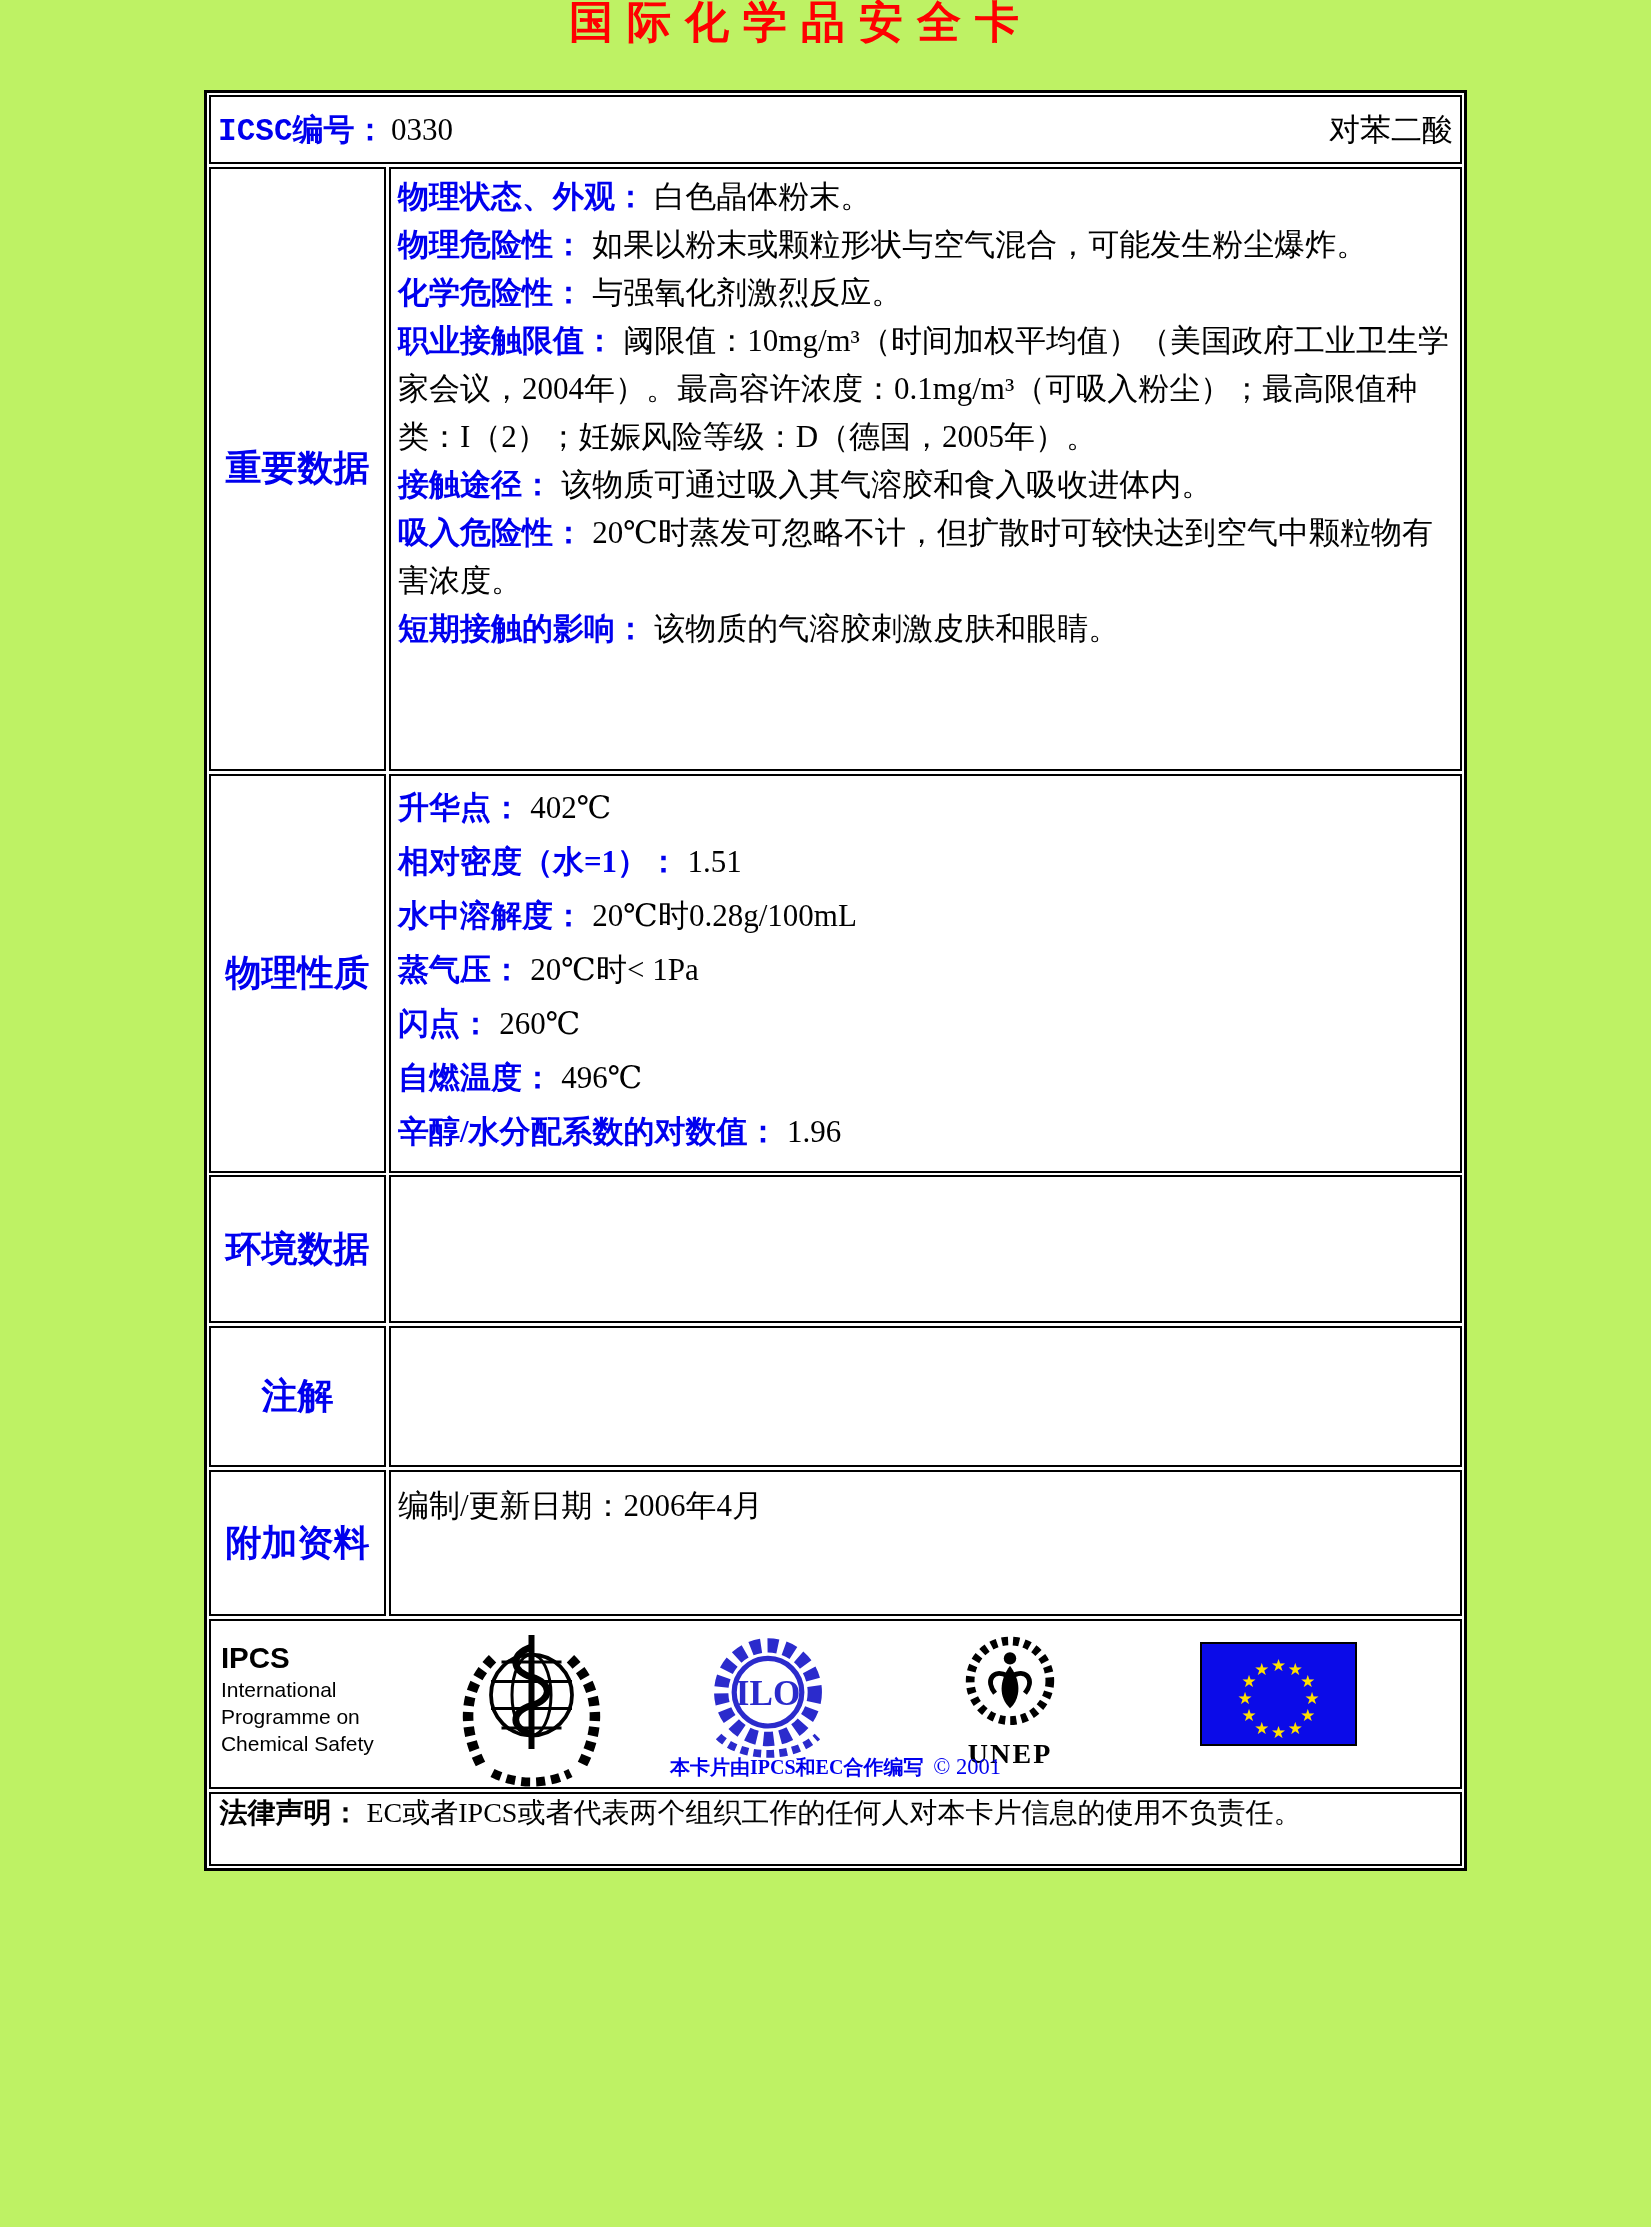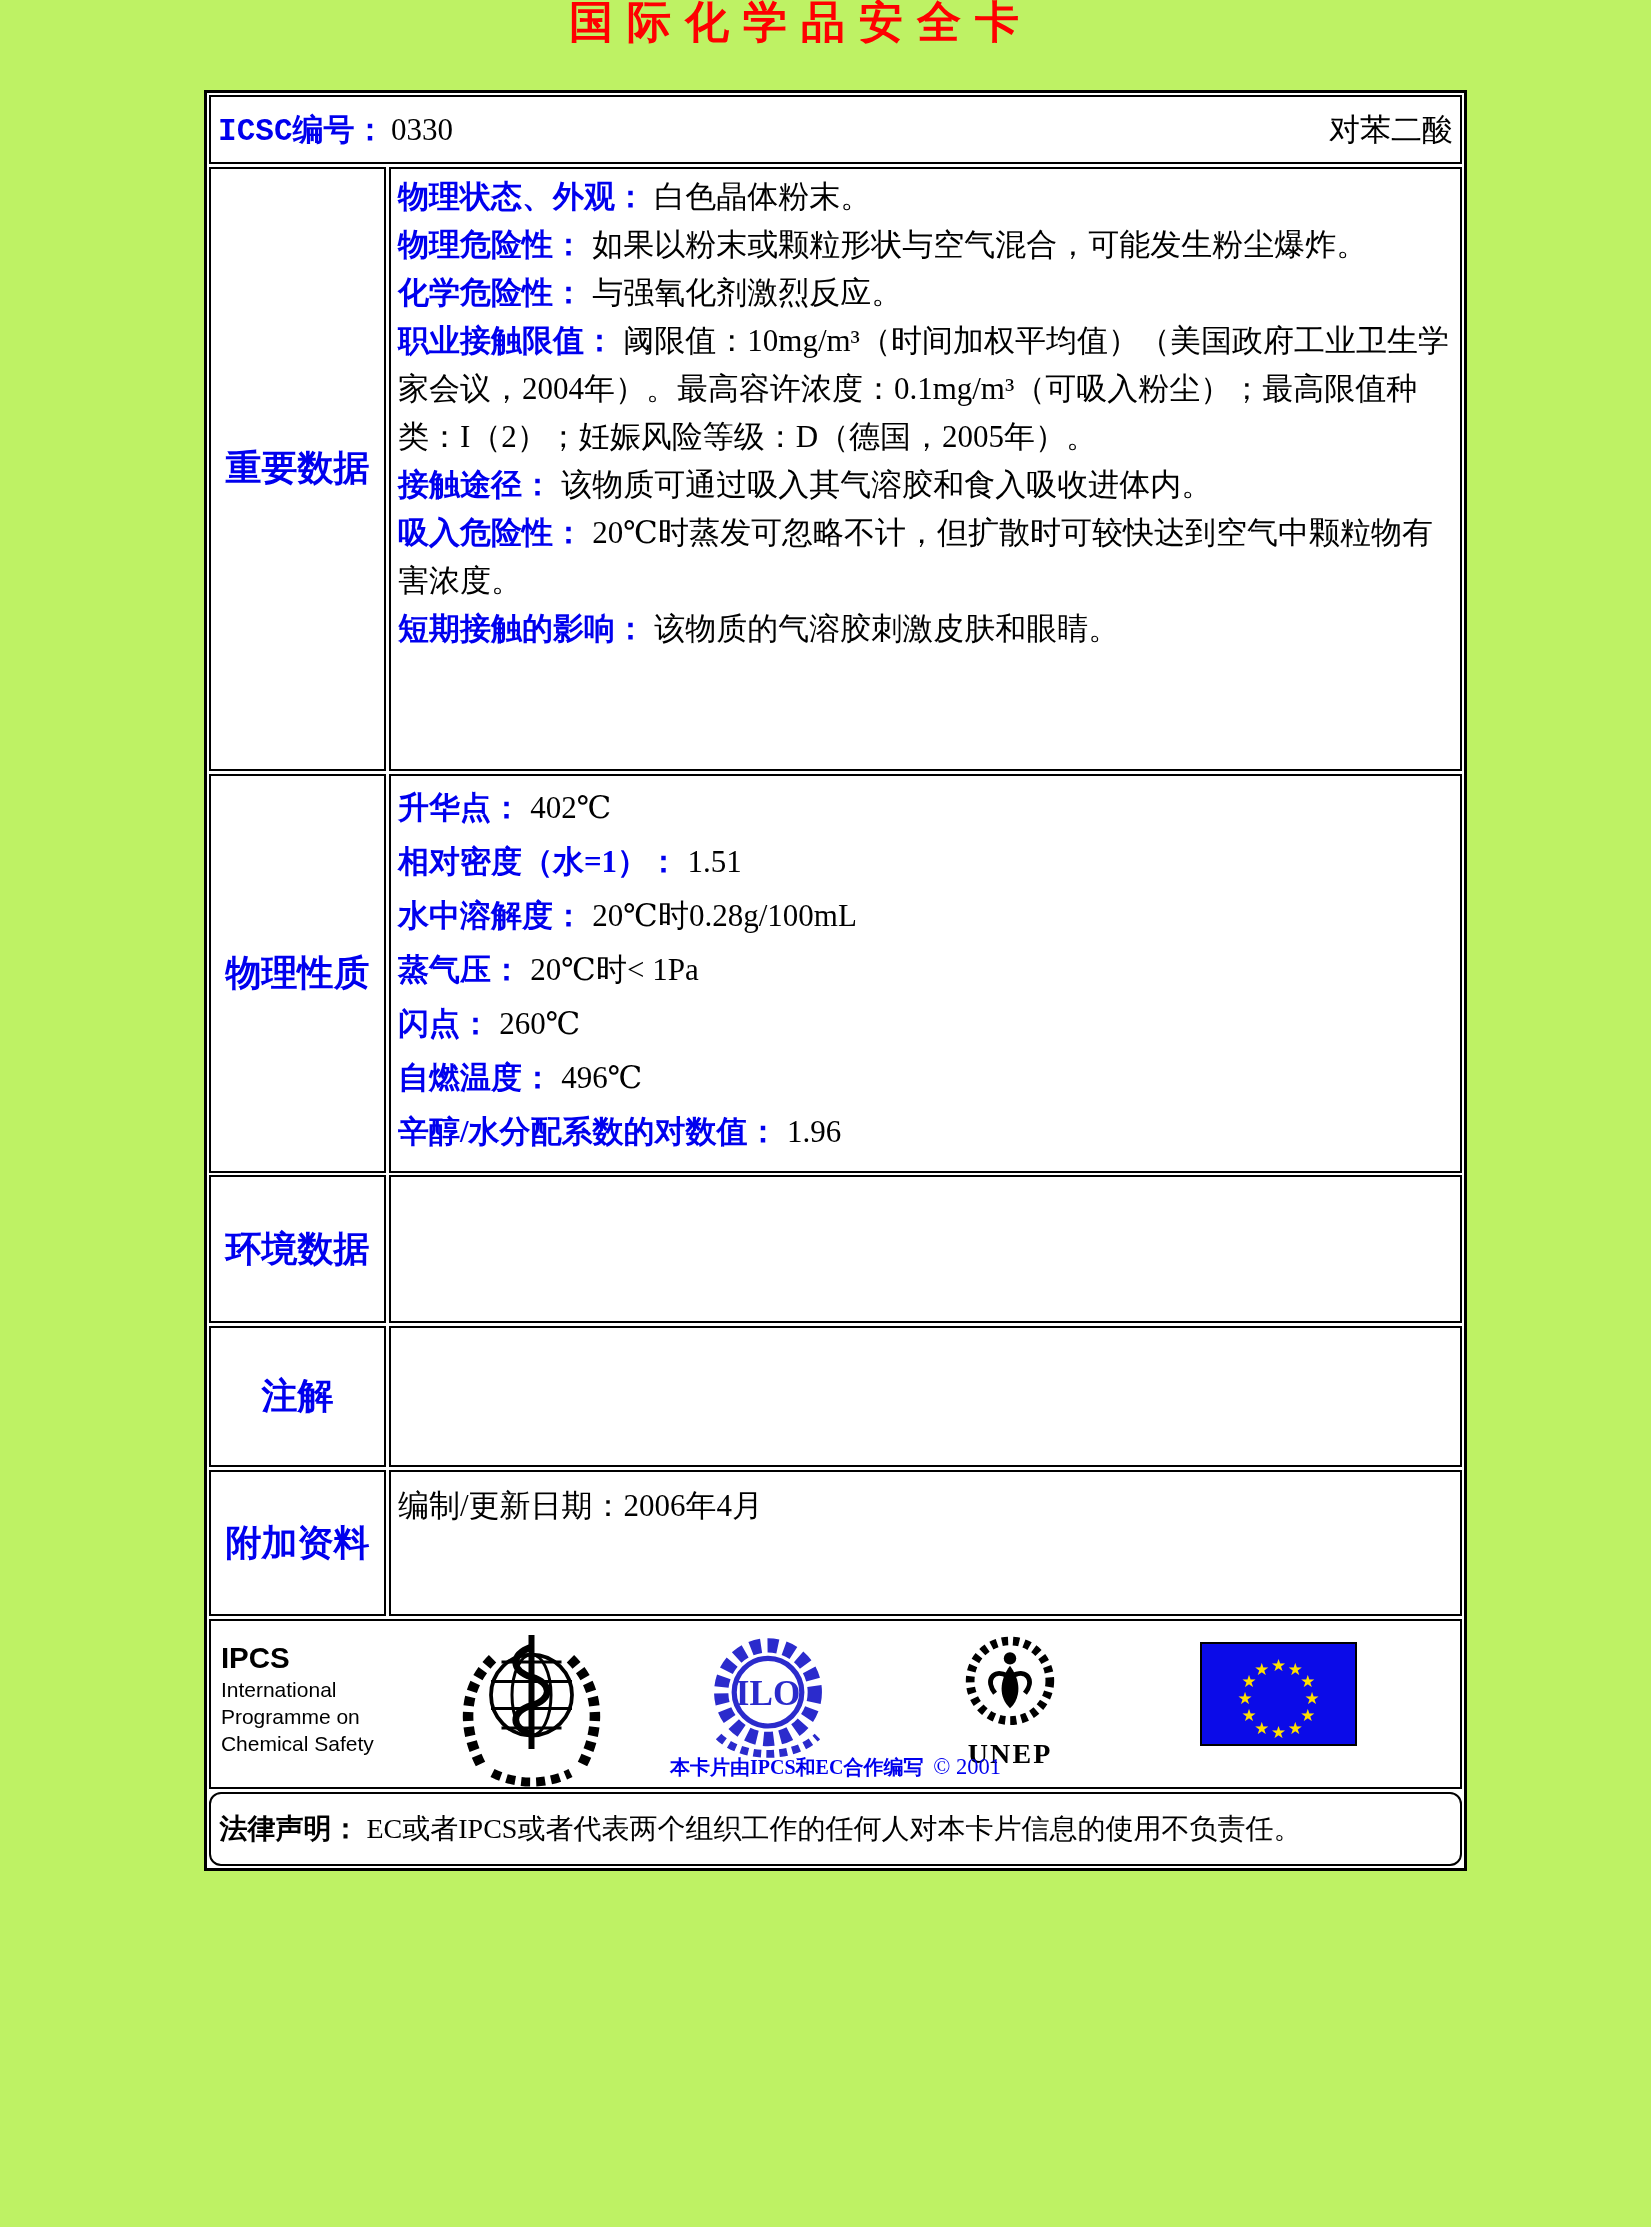--- a/index.html
+++ b/index.html
@@ -19,21 +19,21 @@
             padding:0 7px;font-size:31px;}
   .hdr-left .lbl{color:#0000EE;font-weight:bold;font-family:Liberation Mono, monospace;}
   .hdr-left .val{color:#000;margin-left:5.6px;}
   
   .imp{padding:4.2px 8.4px 0 7px;font-size:31px;line-height:48px;}
   .phys{padding:5.6px 8.4px 0 7px;font-size:31px;line-height:54px;}
   .entry{margin:0;}
   .entry .lbl{color:#0000EE;font-weight:bold;margin-right:8.4px;}
   .entry .txt{color:#000;}
   .addl{padding:11.2px 8.4px 0 7px;font-size:31px;line-height:46px;}
-  .legal-cell{flex:1;display:flex;align-items:center;padding:0 8.4px;font-size:28px;border-radius:12px;}
+  .legal-cell{flex:1;display:flex;padding:0 8.4px;font-size:28px;}
   .legal-cell .lbl{font-weight:bold;margin-right:7px;white-space:nowrap;}
   
   .logos-cell{flex:1;position:relative;}
   .ipcs-block{position:absolute;left:9.8px;top:18px;font-family:"Liberation Sans","DejaVu Sans",sans-serif;}
   .ipcs-block .big{font-size:29.5px;font-weight:bold;line-height:37px;}
   .ipcs-block .small{font-size:21px;line-height:27px;}
   .logo{position:absolute;}
   .who-logo{left:245px;top:5.6px;}
   .ilo-logo{left:492px;top:14px;}
   .unep-logo{left:736px;top:9.8px;text-align:center;}

